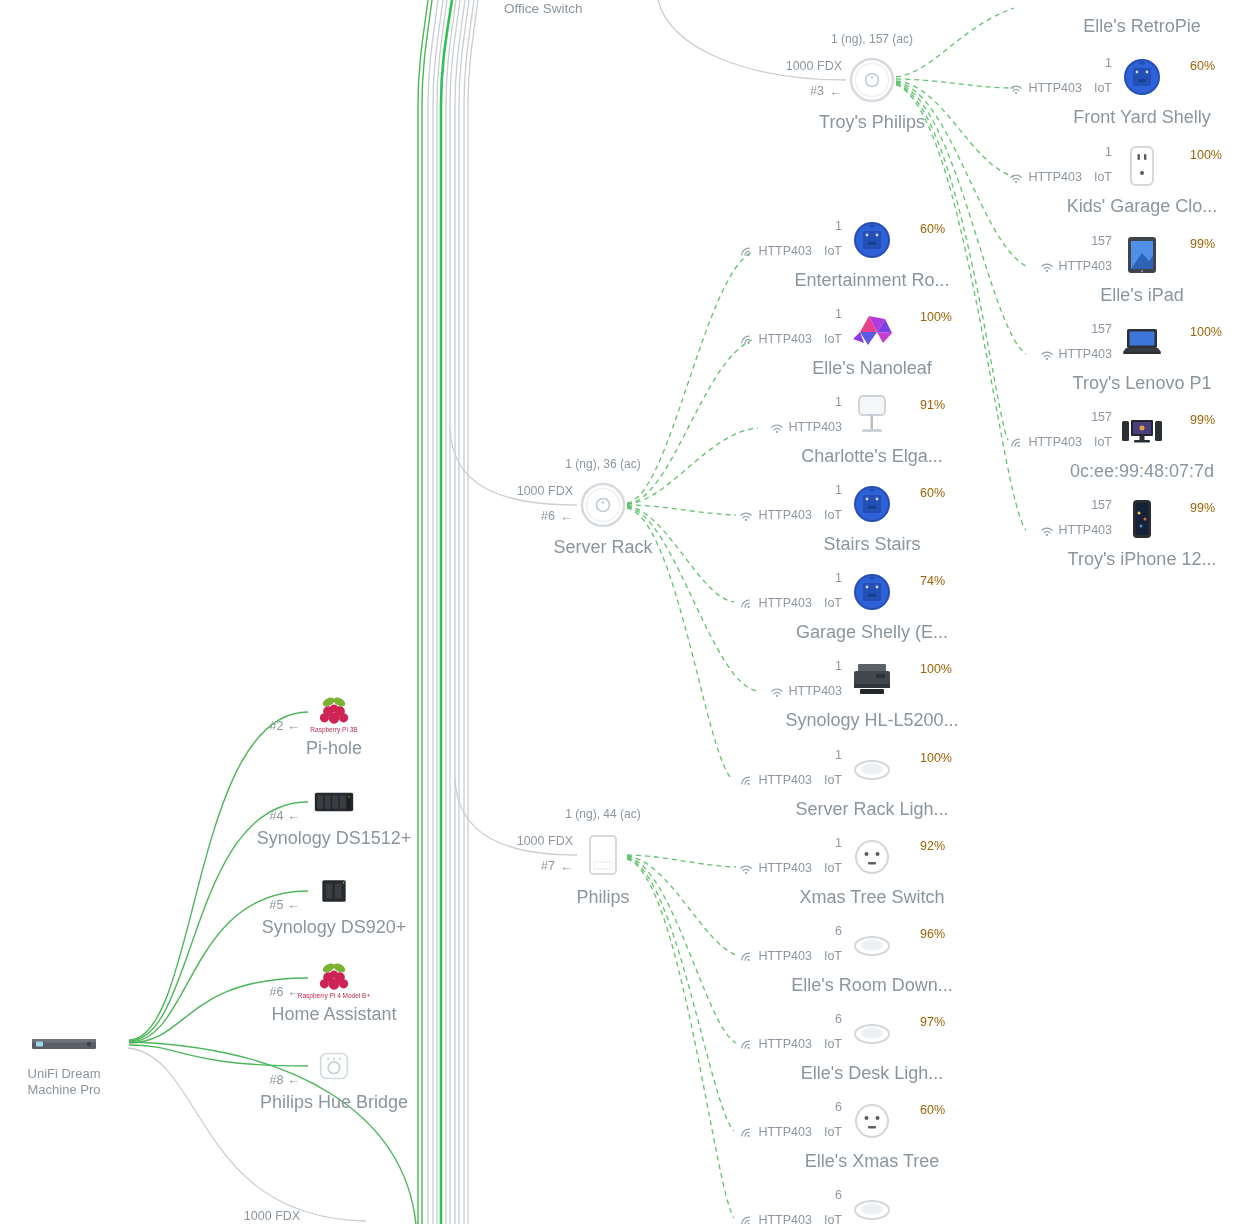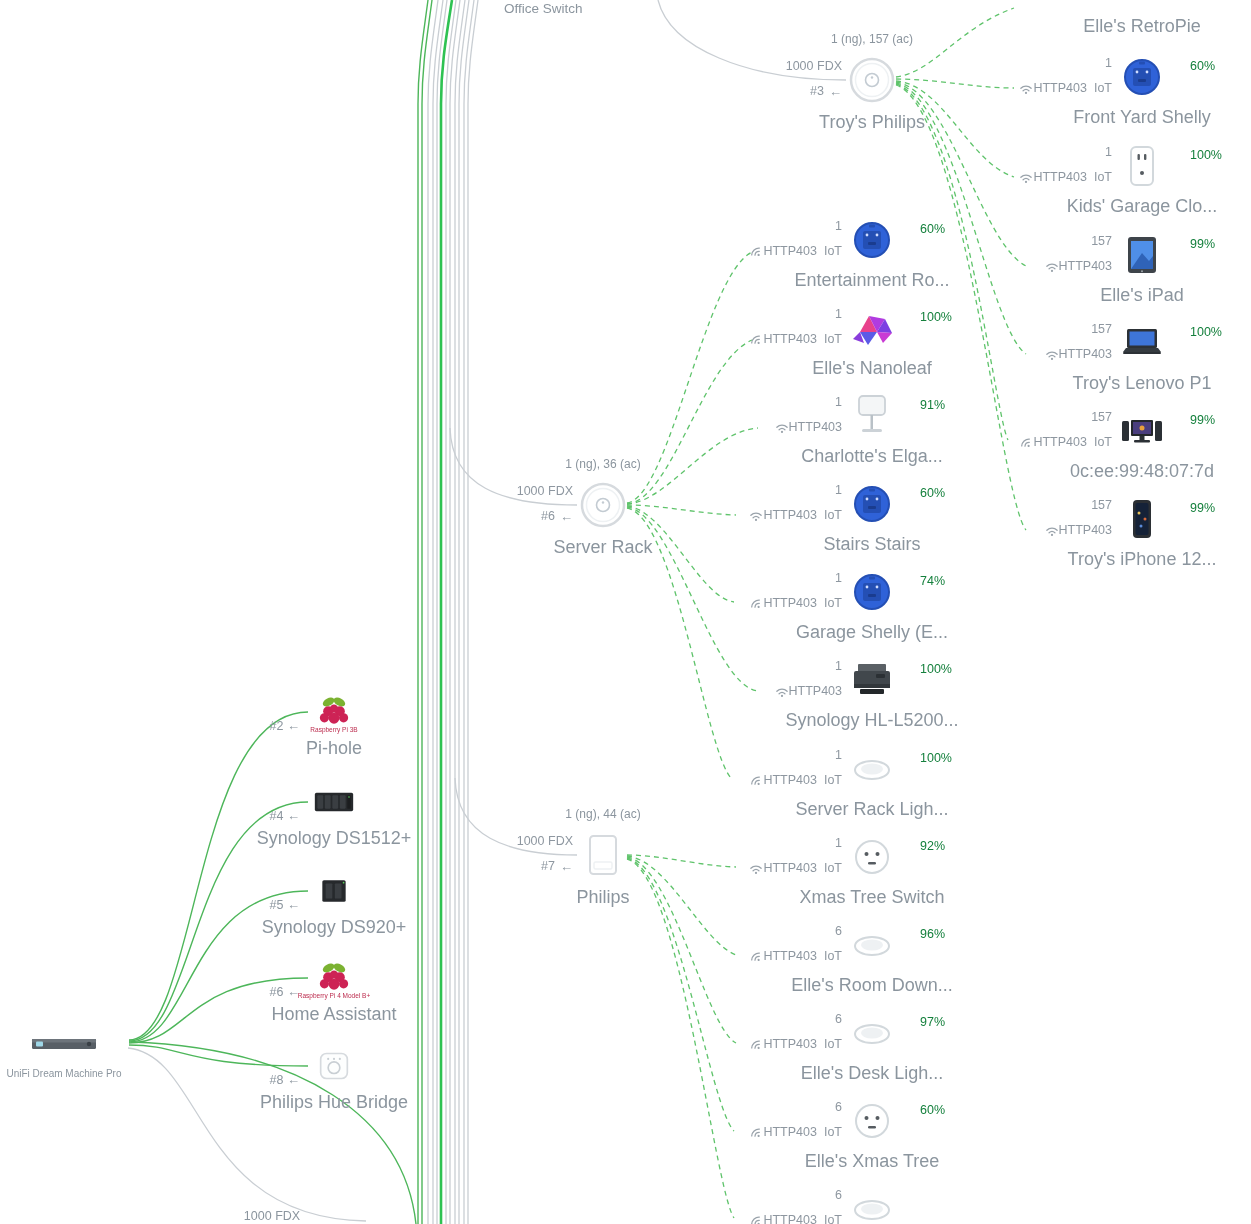--- a/index.html
+++ b/index.html
@@ -15,46 +15,46 @@
   .ld{stroke:#5fc36b;stroke-width:1.3;fill:none;stroke-dasharray:5 4}
 
   .node{position:absolute}
   .icon{position:absolute;left:-24px;top:-24px;width:48px;height:48px}
   .icon svg{width:100%;height:100%;display:block}
 
   .meta{position:absolute;right:30px;top:-26px;width:180px;font-size:12.5px;
         line-height:25px;color:#8e97a0;white-space:nowrap}
   .chan{text-align:right}
   .chan:empty{display:none}
-  .net{display:flex;justify-content:flex-end;align-items:center;}
+  .net{display:flex;justify-content:flex-end;align-items:center;gap:5px}
   .net-tag{margin-left:7px}
   .net-tag:empty{display:none}
   .wifi{display:inline-flex;width:14px;height:12px;color:#9aa3ab}
   .wifi svg{width:14px;height:12px}
   .wifi.rot{transform:rotate(-42deg)}
 
-  .pct{position:absolute;left:48px;top:-18px;font-size:12.5px;color:#15803d;white-space:nowrap}
+  .pct{position:absolute;left:48px;top:-18px;font-size:12.5px;color:#a16207;white-space:nowrap}
   .pct:empty{display:none}
   .name{position:absolute;left:-100px;top:30px;width:200px;text-align:center;
         font-size:18px;color:#8b959e;white-space:nowrap}
   .name:empty{display:none}
 
   .ap .radios{position:absolute;left:-120px;top:-48px;width:240px;text-align:center;font-size:12px}
   .ap .name{top:32px}
   .portline{display:flex;justify-content:flex-end;align-items:center;gap:5px}
   .arrow{font-size:13px}
 
   .wired .icon{left:-20px;top:-20px;width:40px;height:40px}
   .wired .wport{position:absolute;right:34px;top:6px;font-size:12.5px;white-space:nowrap}
   .wired .name{top:26px}
   .board-text{position:absolute;left:-70px;top:14px;width:140px;text-align:center;
               font-size:6.5px;color:#bc2c4e;white-space:nowrap}
 
   .udm .icon{left:-33px;top:-17px;width:66px;height:34px}
-  .udm .name{top:22px;left:-58px;width:116px;font-size:10px;line-height:16px;white-space:normal}
+  .udm .name{top:22px;left:-58px;width:116px;font-size:13px;line-height:16px;white-space:normal}
 
   .sw-name{position:absolute;left:-100px;top:-7px;width:200px;text-align:left;font-size:13.5px}
 
   .retropie .meta{top:-6px}
 
   .lbl-speed{position:absolute;left:-60px;top:-8px;width:120px;text-align:center;font-size:12.5px}
 </style>
 </head>
 <body>
 

